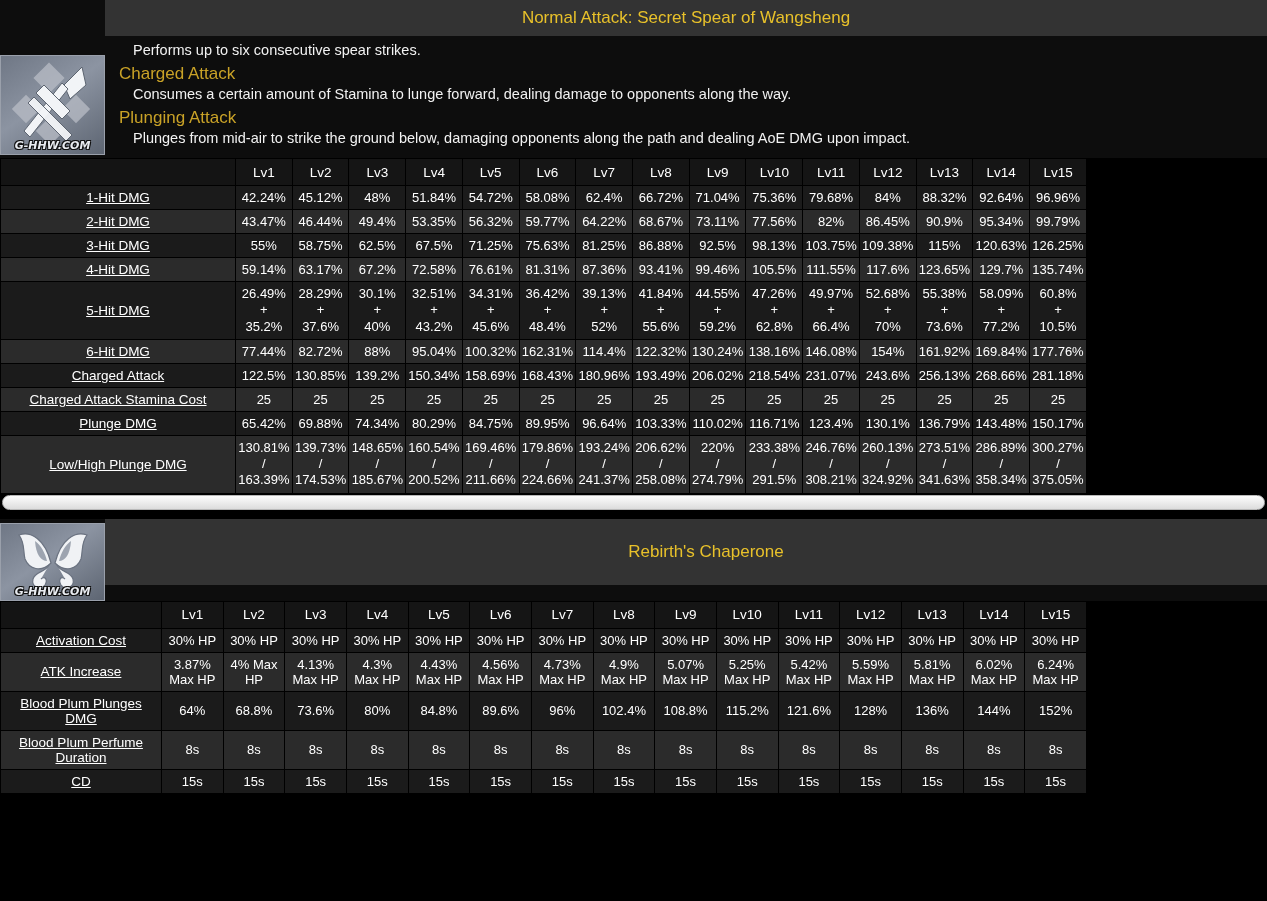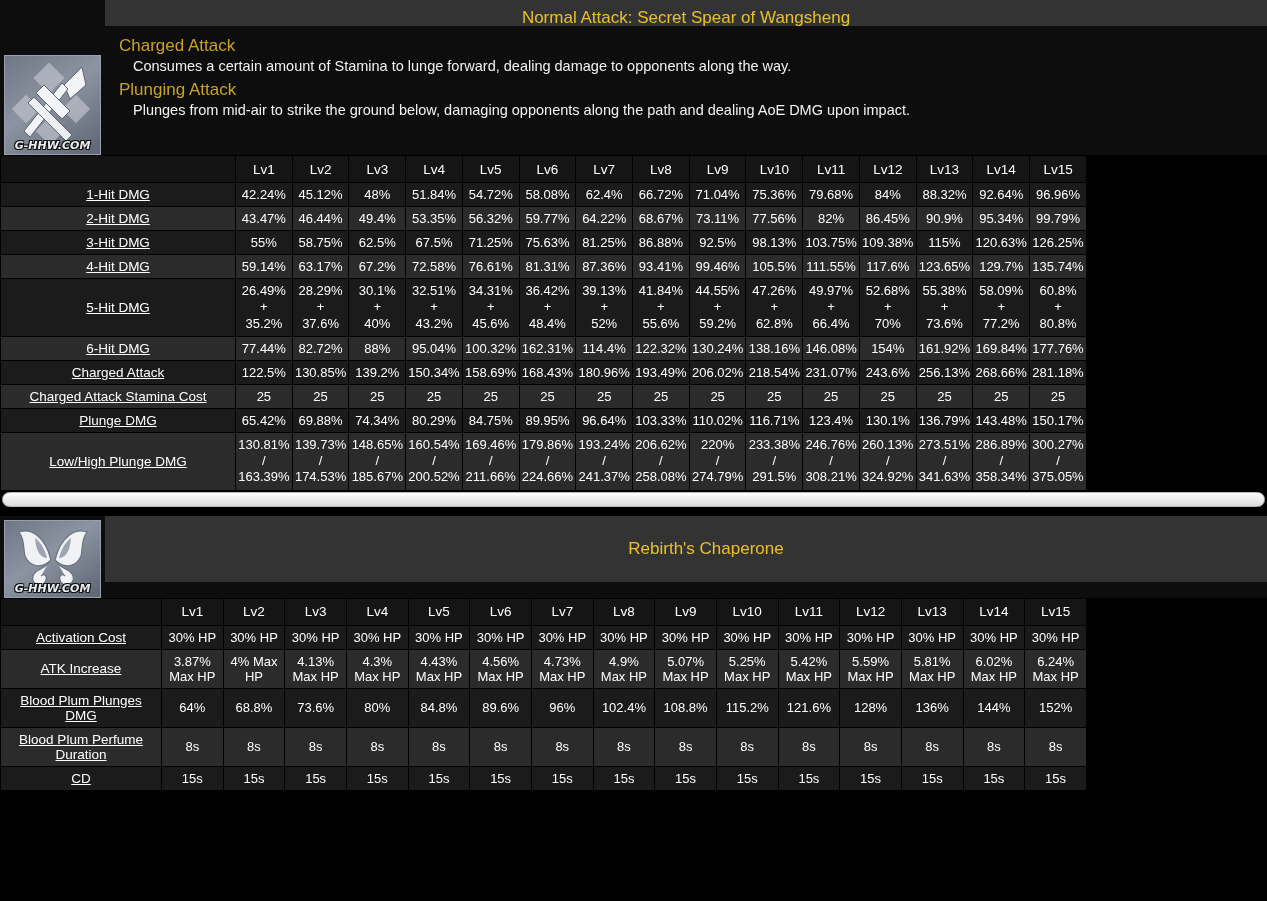--- a/index.html
+++ b/index.html
@@ -25,21 +25,21 @@
     width: 105px;
     min-width: 105px;
     background: #0d0d0d;
     display: flex;
     align-items: flex-start;
     justify-content: center;
     padding-top: 55px;
     box-sizing: border-box;
   }
   .icon-box {
-    width: 97px;
+    width: 105px;
     height: 100px;
     background: linear-gradient(145deg,#6f7785 0%,#8c94a2 45%,#5d6572 100%);
     border: 1px solid #9aa0ab;
     position: relative;
     box-sizing: border-box;
     overflow: hidden;
   }
   .icon-box.small { height: 78px; }
   .icon-art { position:absolute; inset:0; display:flex; align-items:center; justify-content:center; }
   .wm {
@@ -51,21 +51,21 @@
     font-size: 11px;
     letter-spacing: 0px;
     color: #e9ecf1;
     text-shadow: 1px 1px 0 #111, -1px 1px 0 #111, 1px -1px 0 #111, -1px -1px 0 #111;
     font-style: italic;
   }
 
   .head-right { flex: 1; display: flex; flex-direction: column; }
   .title-bar {
     background: #333333;
-    height: 26px;
+    height: 36px;
     line-height: 36px;
     text-align: center;
     color: #e8c12a;
     font-size: 17px;
   }
   .desc-area {
     background: #0d0d0d;
     padding: 6px 0 6px 14px;
     flex: 1;
   }
@@ -166,20 +166,21 @@
             </g>
           </svg>
         </div>
         <div class="wm">G-HHW.COM</div>
       </div>
     </div>
 
     <div class="head-right">
       <div class="title-bar">Normal Attack: Secret Spear of Wangsheng</div>
       <div class="desc-area">
+        <div class="desc-p">Performs up to six consecutive spear strikes.</div>
         <div class="desc-h">Charged Attack</div>
         <div class="desc-p">Consumes a certain amount of Stamina to lunge forward, dealing damage to opponents along the way.</div>
         <div class="desc-h">Plunging Attack</div>
         <div class="desc-p">Plunges from mid-air to strike the ground below, damaging opponents along the path and dealing AoE DMG upon impact.</div>
       </div>
     </div>
   </div>
 
   <table class="stat" id="talent-table">
     <colgroup>
@@ -317,21 +318,21 @@
 +
 70%</td>
           <td class="multi">55.38%
 +
 73.6%</td>
           <td class="multi">58.09%
 +
 77.2%</td>
           <td class="multi">60.8%
 +
-80.8%</td>
+10.5%</td>
         </tr>
         <tr>
           <td class="rowhdr">6-Hit DMG</td>
           <td>77.44%</td>
           <td>82.72%</td>
           <td>88%</td>
           <td>95.04%</td>
           <td>100.32%</td>
           <td>162.31%</td>
           <td>114.4%</td>

